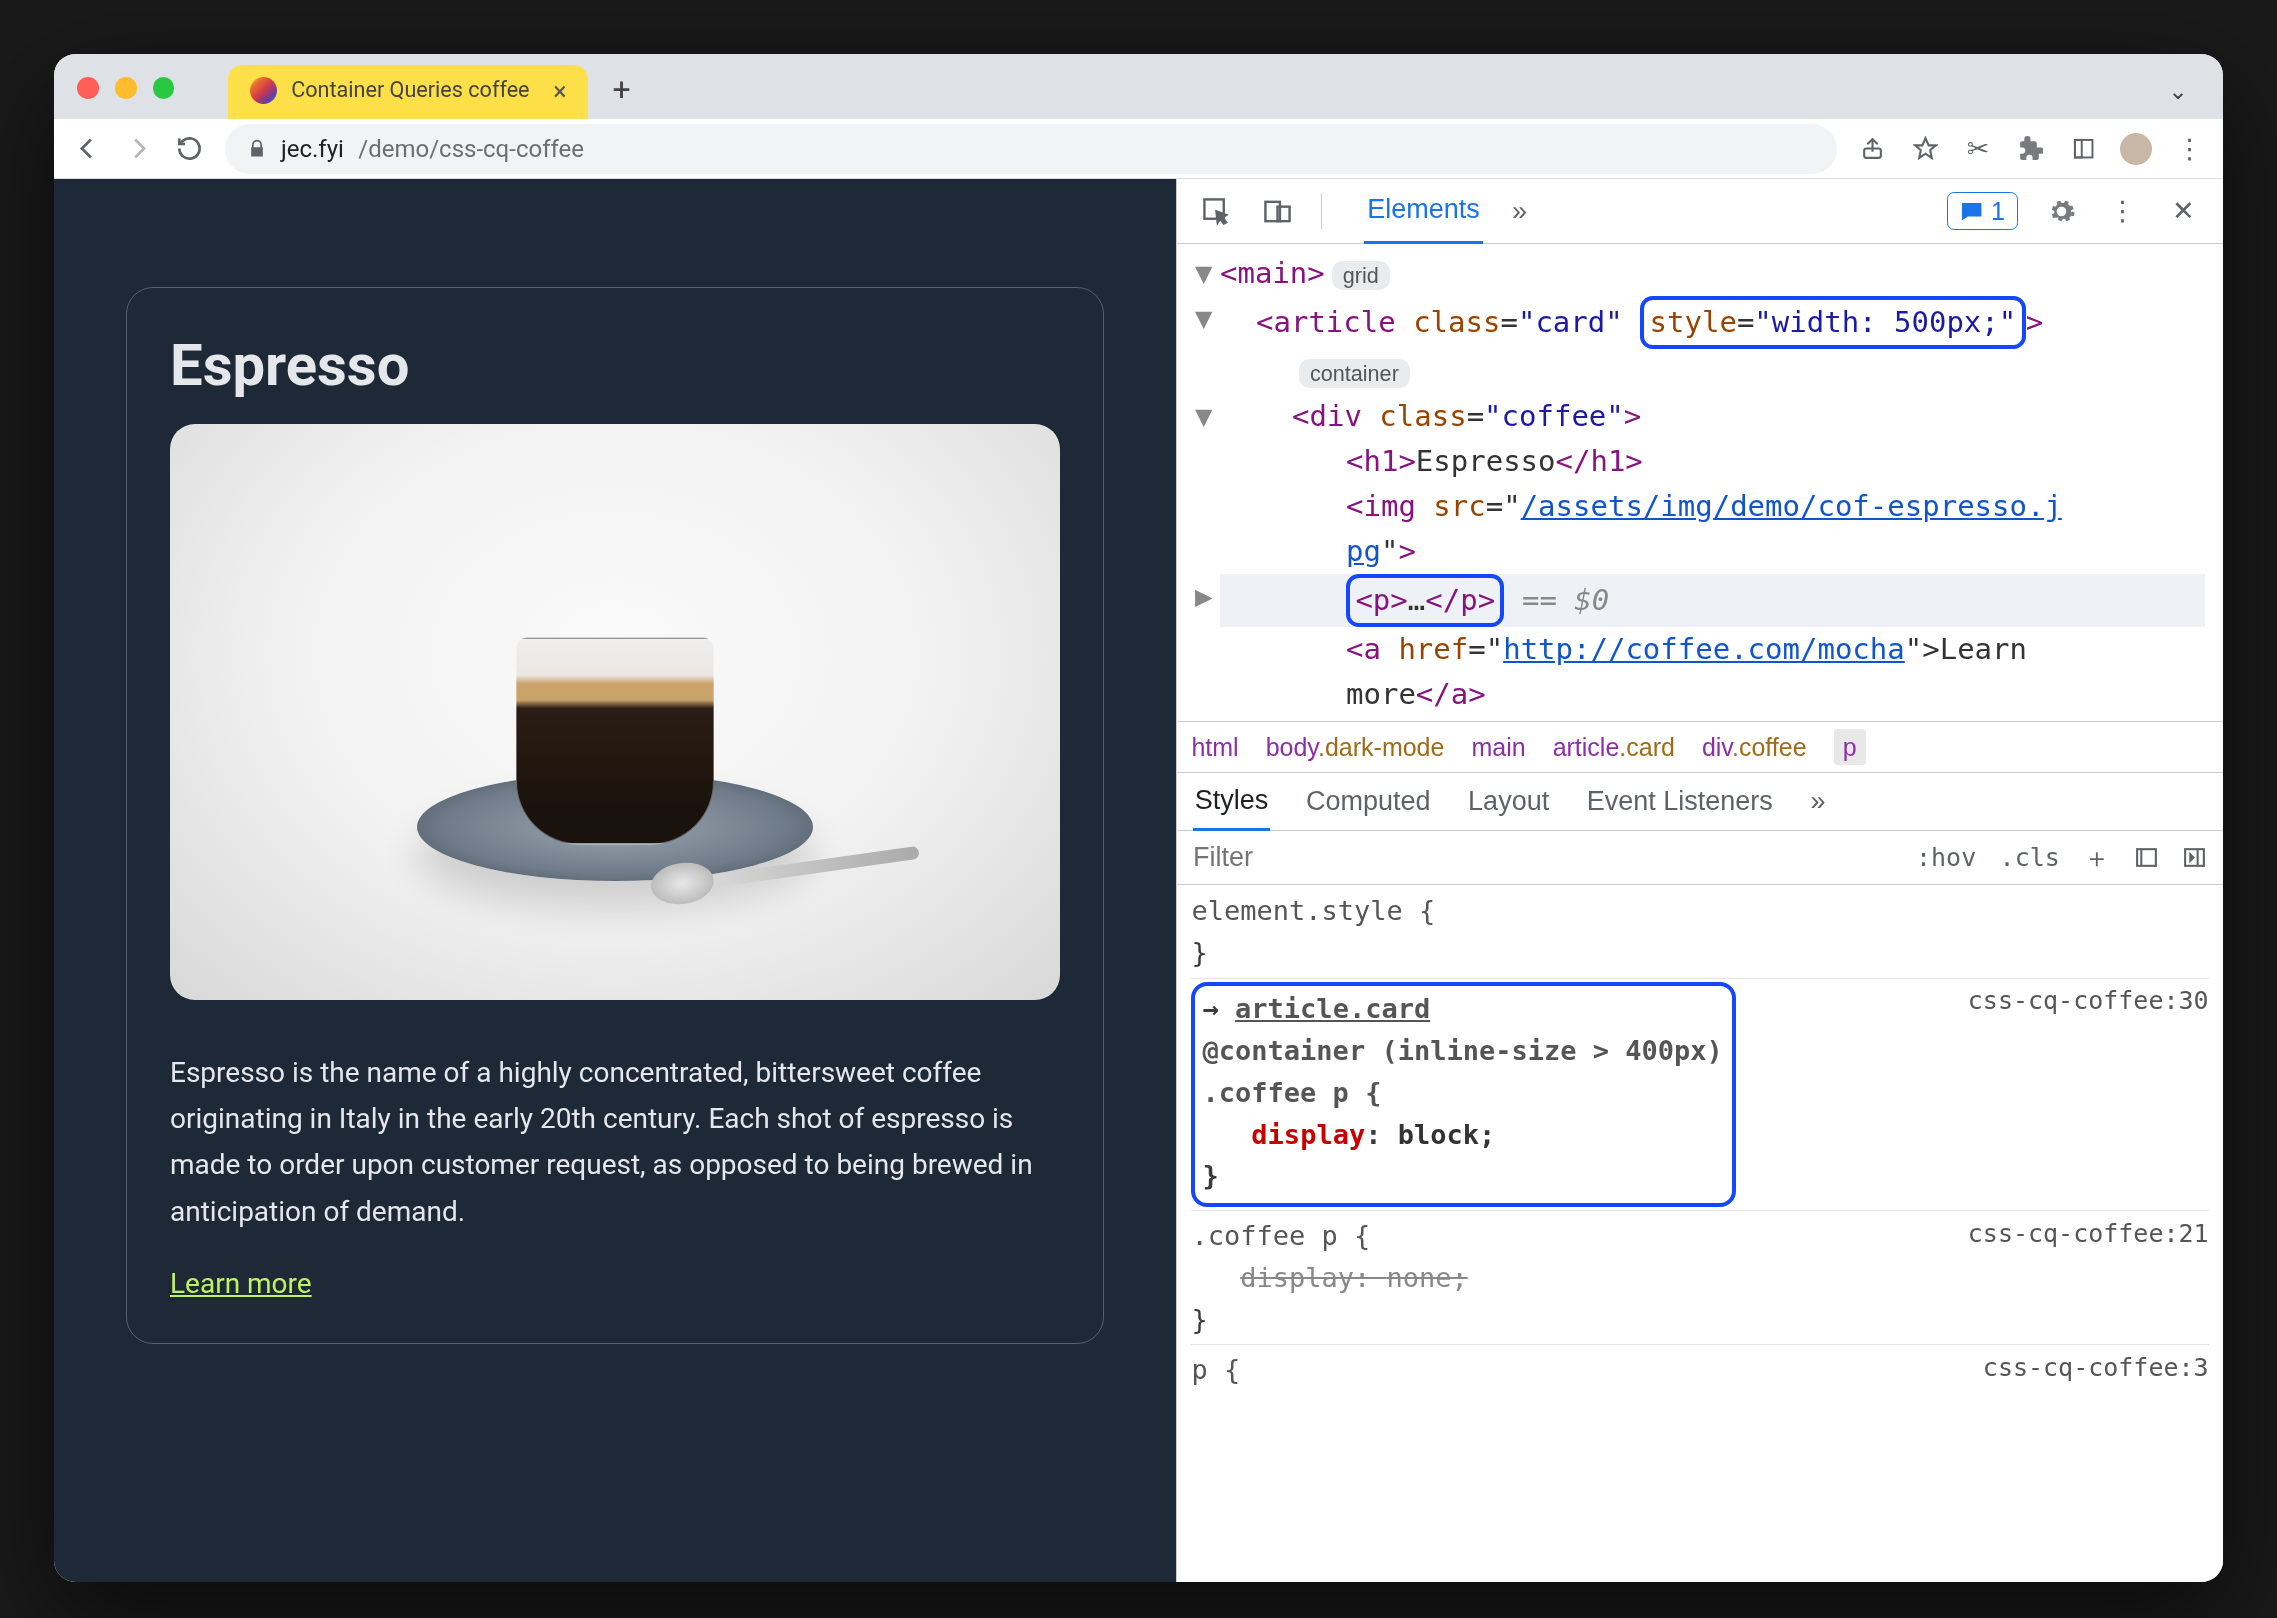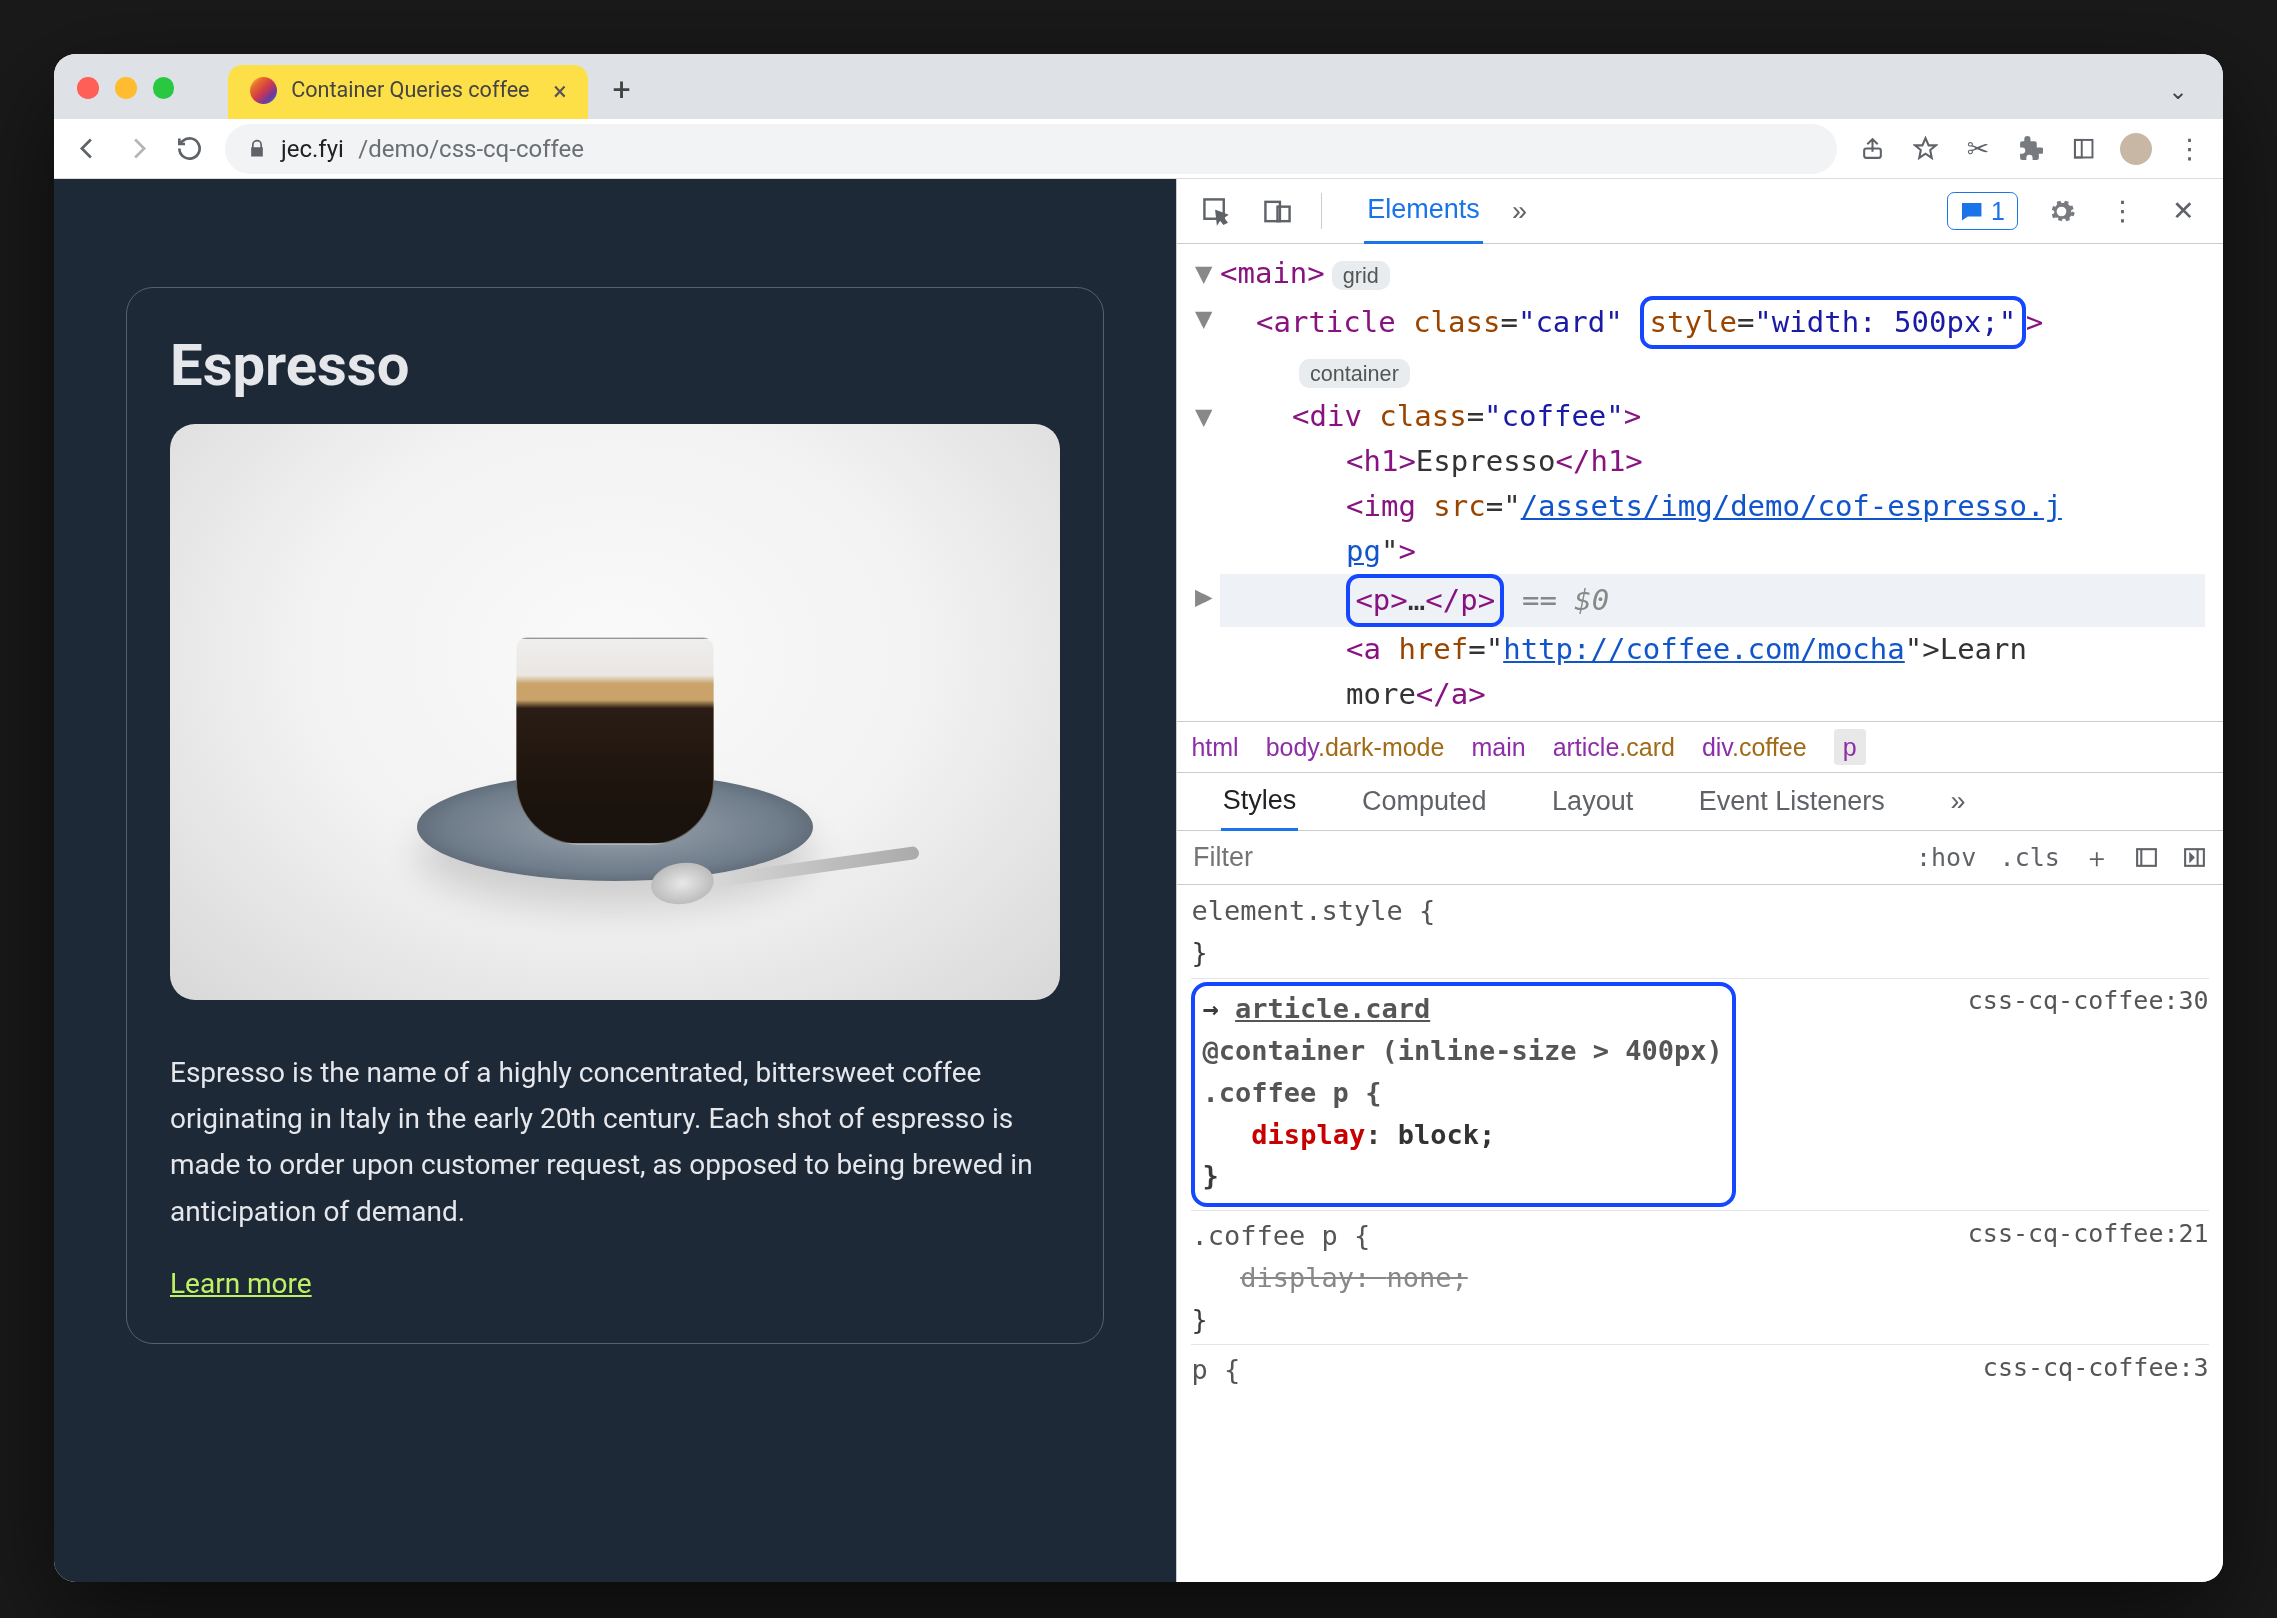--- a/index.html
+++ b/index.html
@@ -210,21 +210,21 @@
 }
 .crumbs span { color:#8e2da8; cursor:pointer;}
 .crumbs .cls { color:#a16a17; }
 .crumbs .sel { background:#e8e8e8;padding:3.6px 9px;border-radius:3.6px;}
 
 
 .subtabs {
   height:58px;border-bottom:0.9px solid #ccc;display:flex;align-items:center;padding:0 16px;gap:34px;
   font-family:-apple-system,sans-serif;font-size:27px;color:#5f6368;
 }
-.subtabs .st { cursor:pointer;padding:12.6px 1.8px;margin-left:28px;}
+.subtabs .st { cursor:pointer;padding:12.6px 1.8px;}
 .subtabs .st.active { color:#202124;border-bottom:3.6px solid #1a73e8;}
 
 .filterrow {
   height:54px;border-bottom:0.9px solid #ccc;display:flex;align-items:center;padding:0 16px;gap:23.4px;
   font-family:-apple-system,sans-serif;font-size:25px;color:#5f6368;
 }
 .filterrow input {
   border:none;outline:none;font-size:27px;color:#000000;font-family:-apple-system,sans-serif;flex:0 0 504px;
 }
 .hov, .cls2 { font-family:Menlo,monospace;color:#5f6368;cursor:pointer;}

